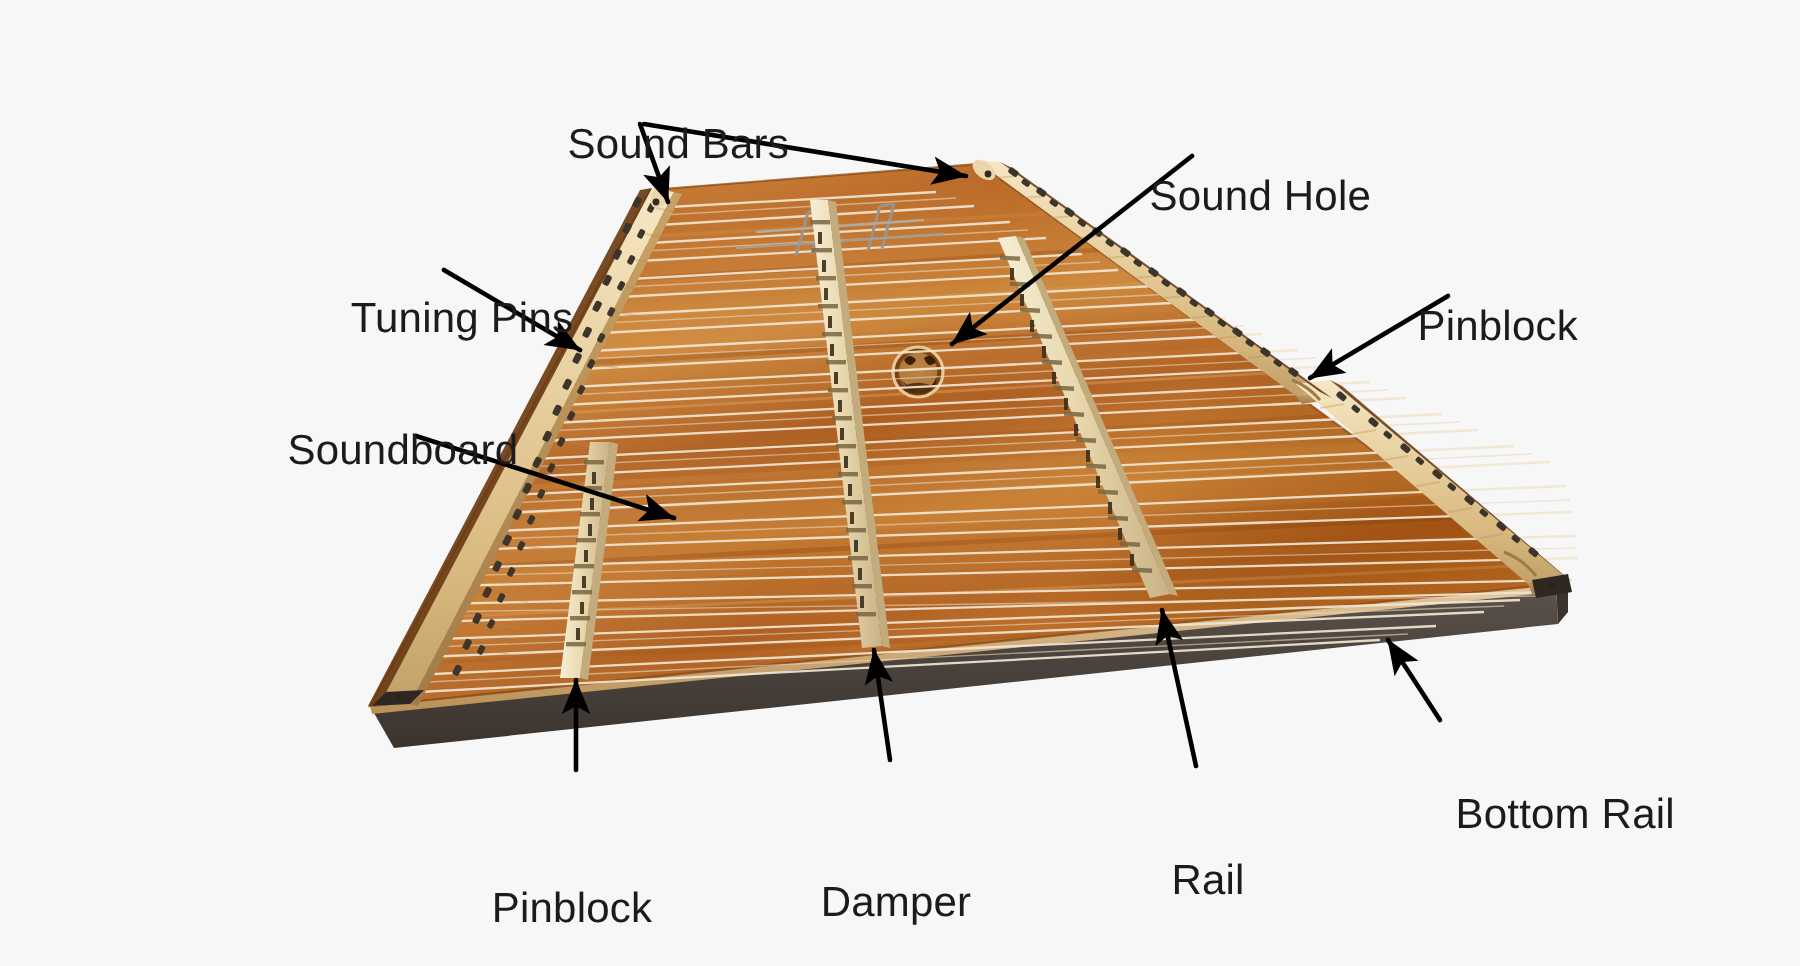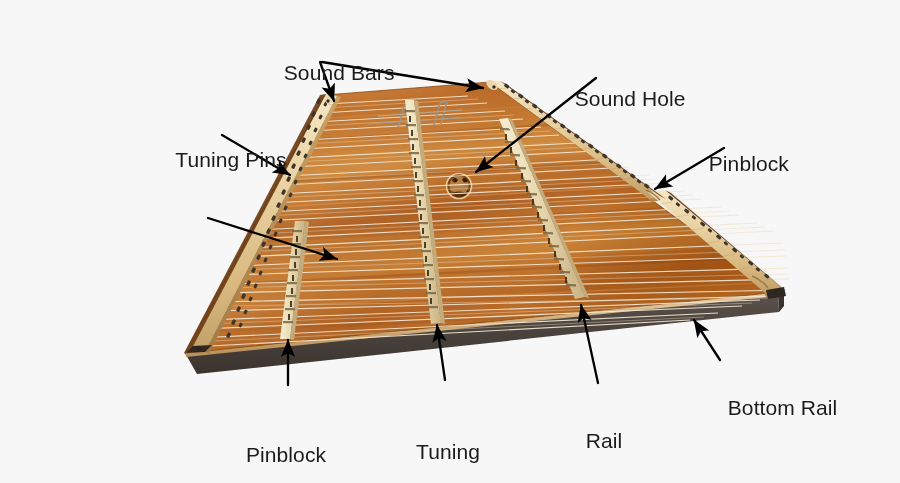--- a/index.html
+++ b/index.html
@@ -486,36 +486,39 @@
   </svg>
 
   <div class="label" style="left:260px; top:35px;">
     <span>Sound Bars</span>
   </div>
 
   <div class="label" style="left:152px; top:122px;">
     <span>Tuning Pins</span>
   </div>
 
+  <div class="label" style="left:120px; top:188px;">
+    <span>Soundboard</span>
+  </div>
 
   <div class="label" style="left:551px; top:61px;text-align:center;">
     <span>Sound Hole</span>
   </div>
 
   <div class="label" style="left:685px; top:126px;">
     <span>Pinblock</span>
   </div>
 
   <div class="label center" style="left:186px; top:392px; width:200px;">
     <div>Pinblock</div>
     
   </div>
 
   <div class="label center" style="left:368px; top:389px; width:160px;">
-    <div>Tuning</div>
+    <div>Damper</div>
     
   </div>
 
   <div class="label center" style="left:534px; top:378px; width:140px;">
     <div>Rail</div>
     
   </div>
 
   <div class="label" style="left:704px; top:370px;">
     <span>Bottom Rail</span>

